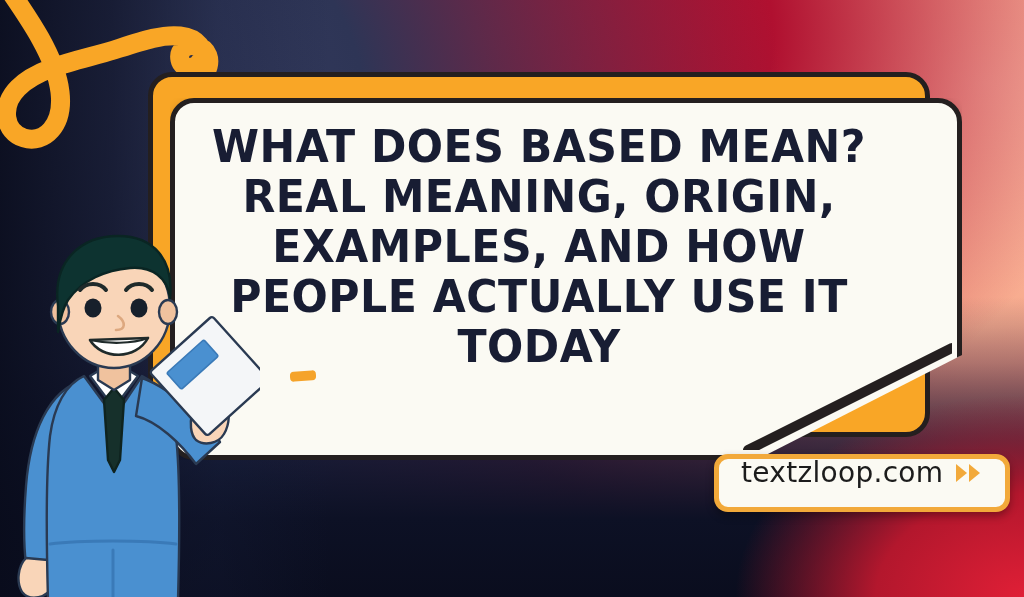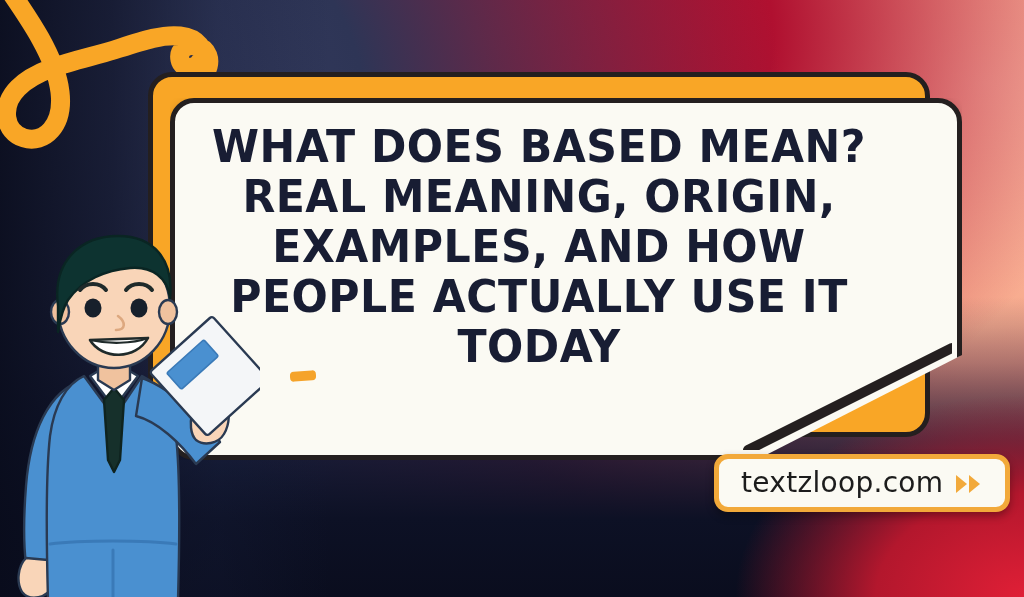--- a/index.html
+++ b/index.html
@@ -81,21 +81,21 @@
 
   
   .dash{position:absolute;background:#f5a32a;border-radius:4px;height:10px;}
   .dash.d1{left:182px;top:383px;width:38px;transform:rotate(-1deg);}
   .dash.d2{left:290px;top:371px;width:26px;transform:rotate(-4deg);}
 
   
   .badge{
     position:absolute;left:714px;top:454px;
     height:48px;padding:0 22px;
-    display:flex;align-items:center;gap:10px;
+    display:flex;align-items:flex-start;gap:10px;
     background:#fbfaf3;
     border:5px solid #f2a93a;
     border-radius:14px;
     box-shadow:0 4px 9px rgba(0,0,0,.33);
   }
   .badge-text{
     font-family:"DejaVu Sans","Liberation Sans",sans-serif;
     font-size:28px;font-weight:400;color:#1c1c1c;letter-spacing:.3px;
     line-height:1;white-space:nowrap;
   }

